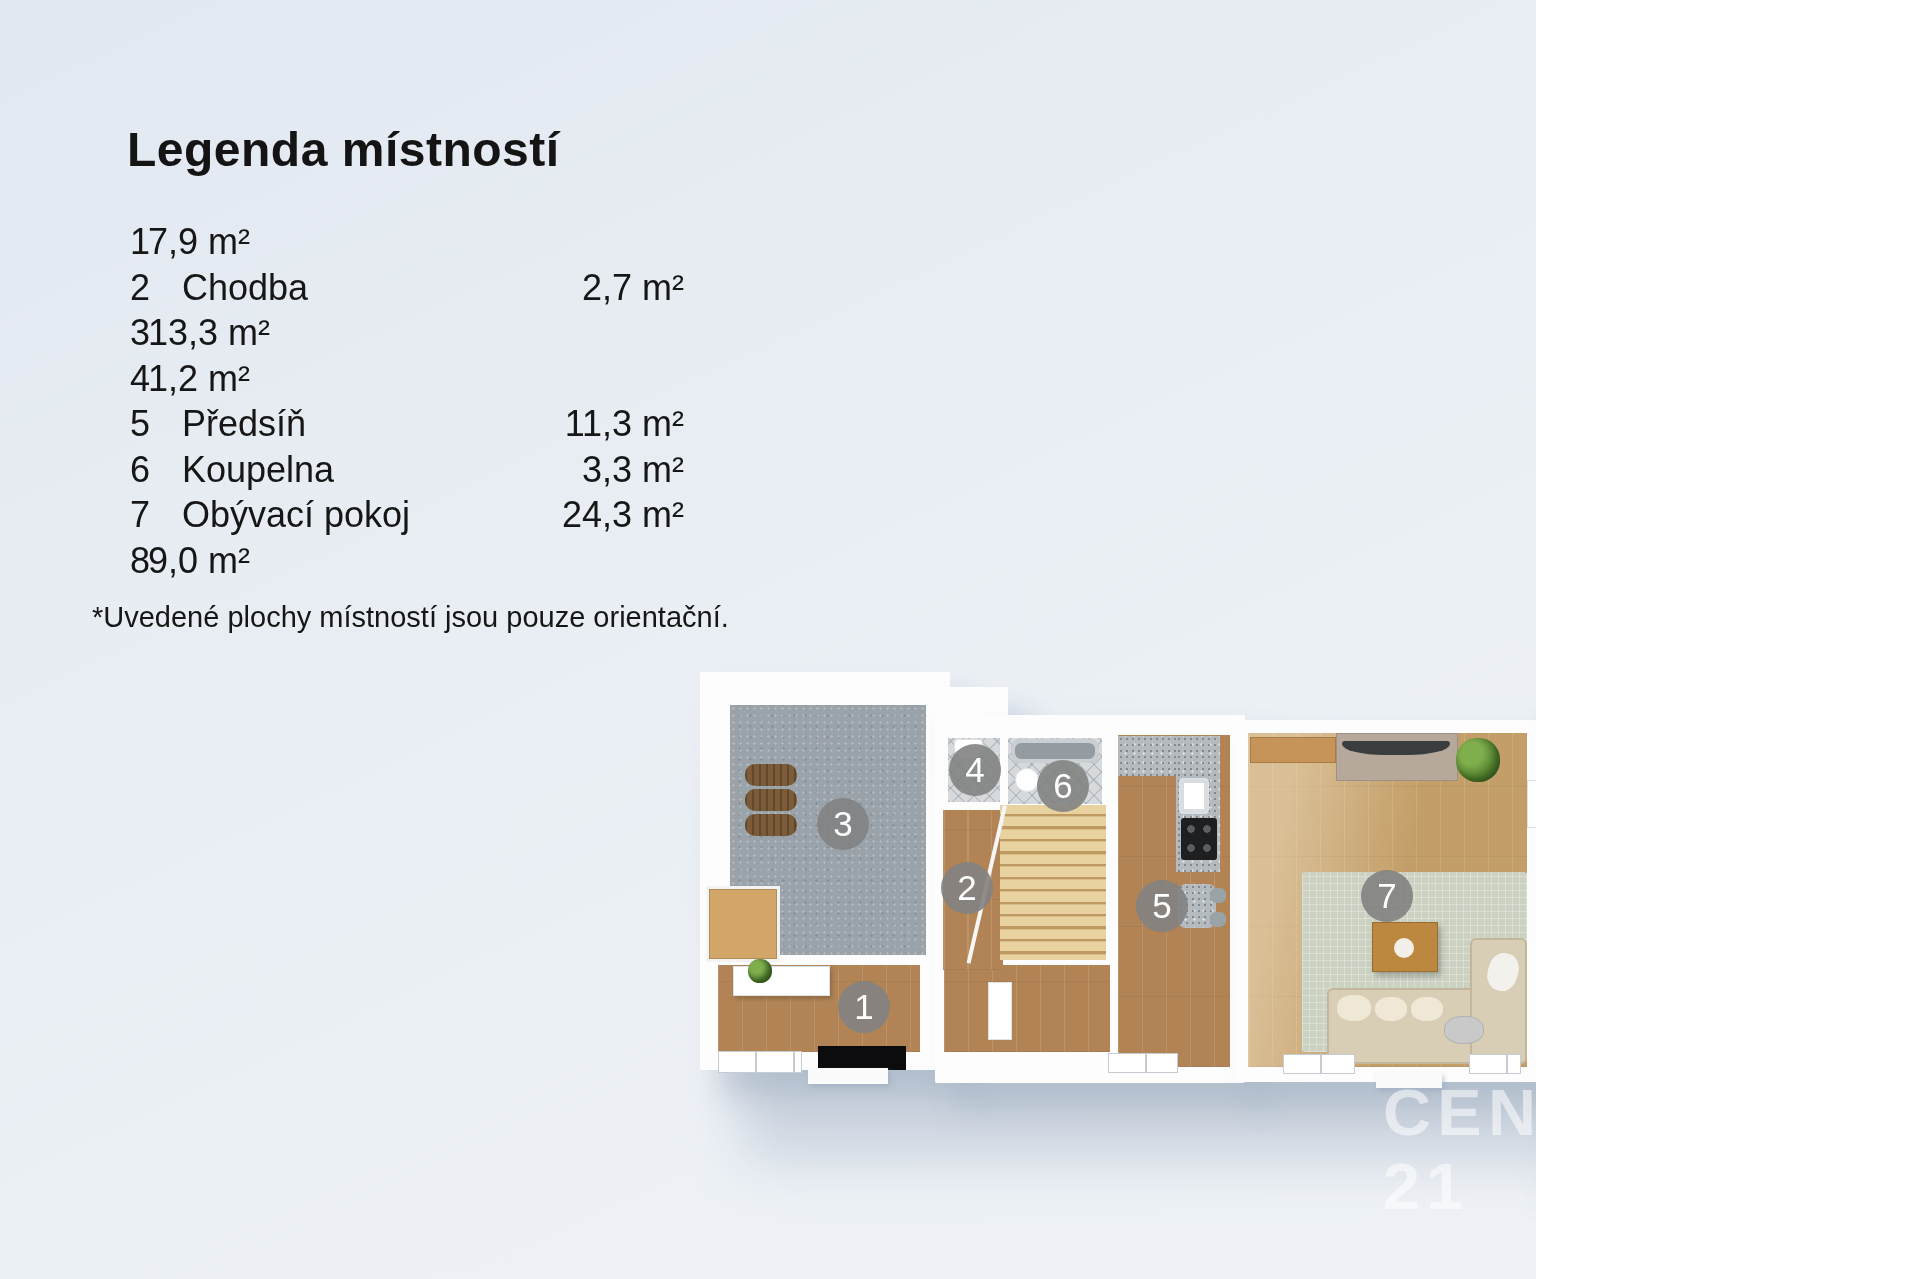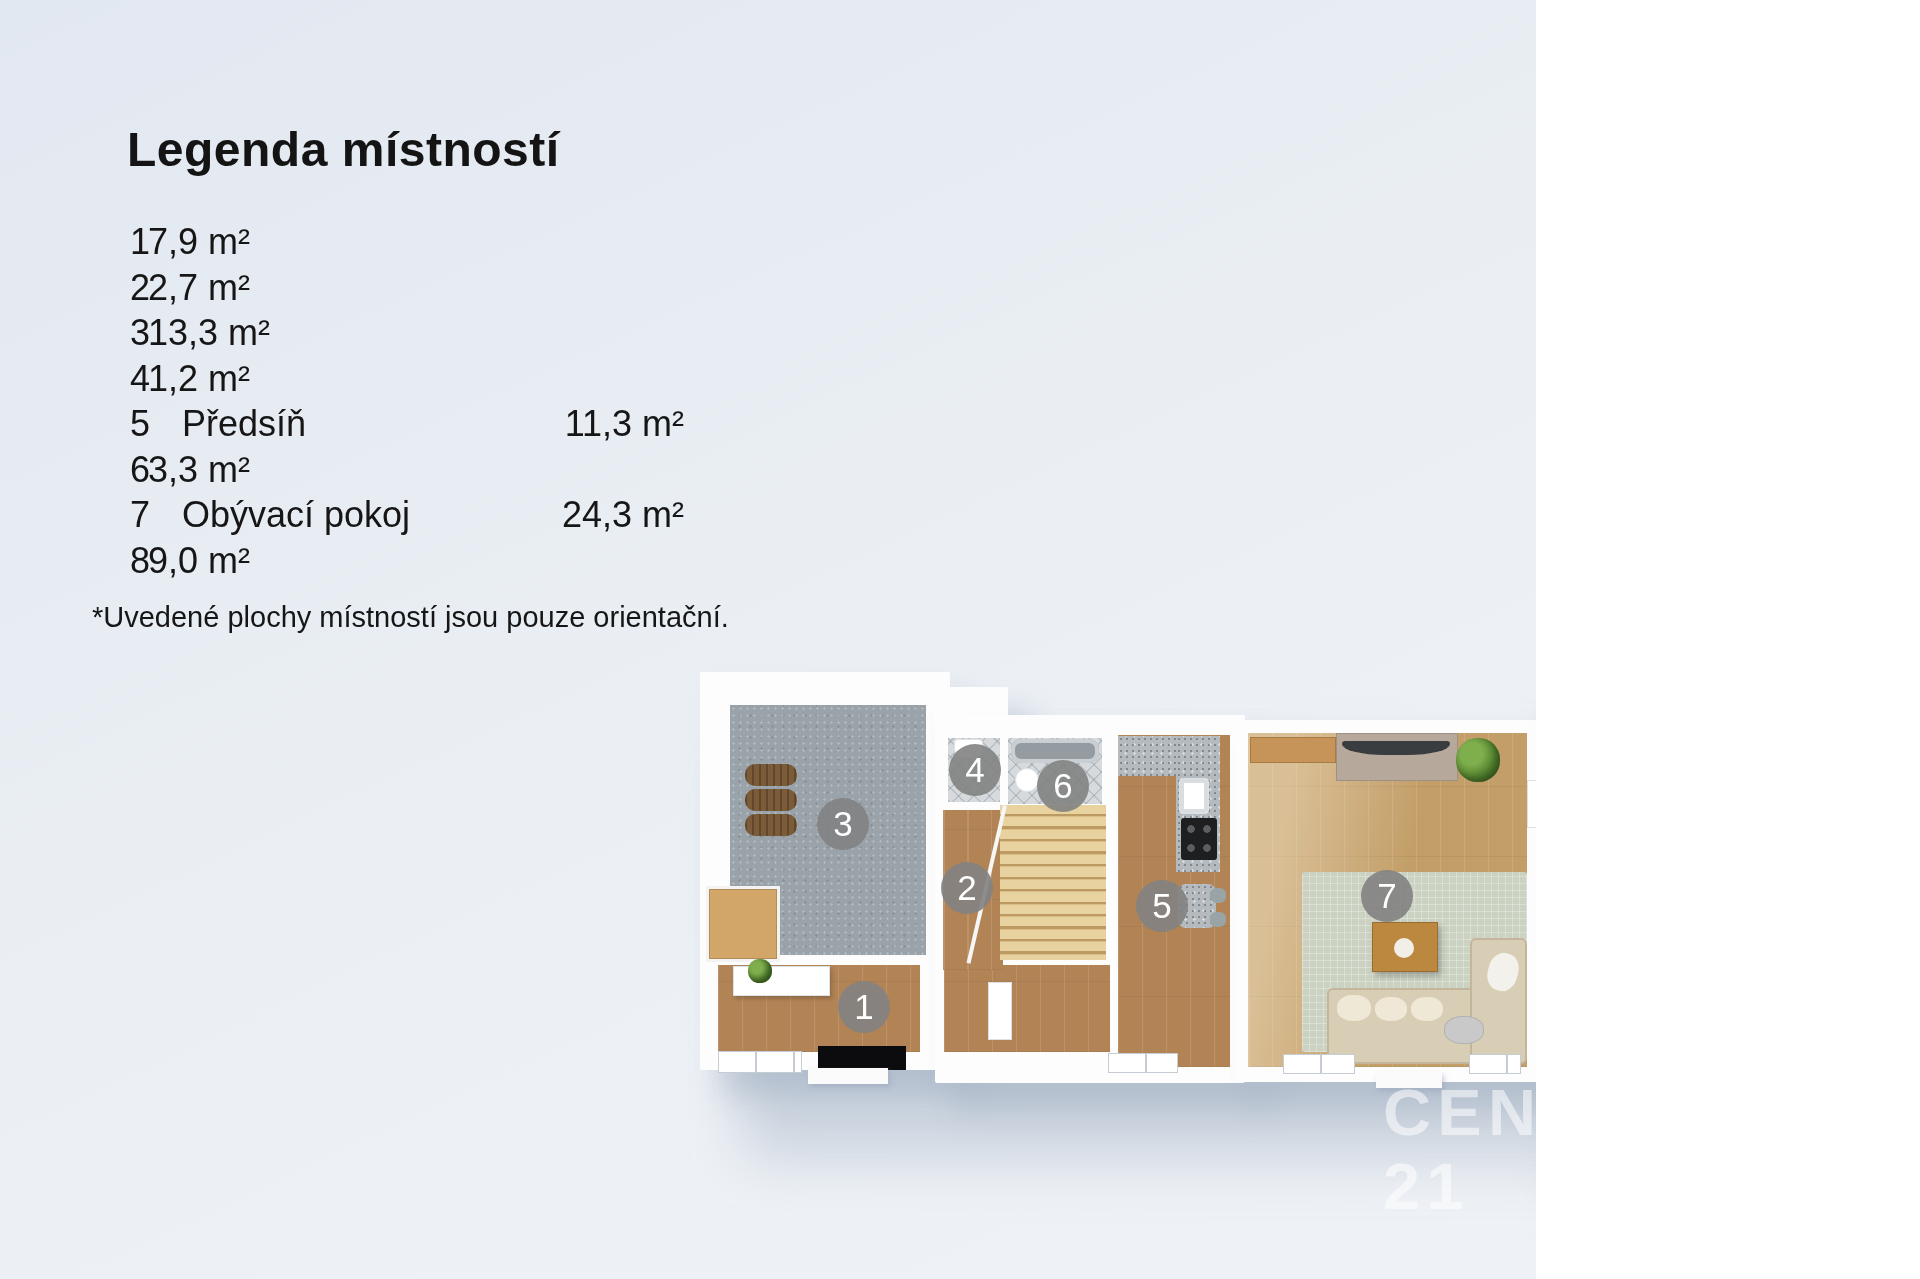--- a/index.html
+++ b/index.html
@@ -66,37 +66,39 @@
 <div class="stage">
 
   <div class="legend-title">Legenda místností</div>
   <div class="legend-rows">
     <div class="lrow">
         <span class="lnum">1</span>
         <span class="larea">7,9 m²</span>
       </div>
     <div class="lrow">
         <span class="lnum">2</span>
+        <span class="lname">Chodba</span>
         <span class="larea">2,7 m²</span>
       </div>
     <div class="lrow">
         <span class="lnum">3</span>
         <span class="larea">13,3 m²</span>
       </div>
     <div class="lrow">
         <span class="lnum">4</span>
         <span class="larea">1,2 m²</span>
       </div>
     <div class="lrow">
         <span class="lnum">5</span>
         <span class="lname">Předsíň</span>
         <span class="larea">11,3 m²</span>
       </div>
     <div class="lrow">
         <span class="lnum">6</span>
+        <span class="lname">Koupelna</span>
         <span class="larea">3,3 m²</span>
       </div>
     <div class="lrow">
         <span class="lnum">7</span>
         <span class="lname">Obývací pokoj</span>
         <span class="larea">24,3 m²</span>
       </div>
     <div class="lrow">
         <span class="lnum">8</span>
         <span class="larea">9,0 m²</span>

